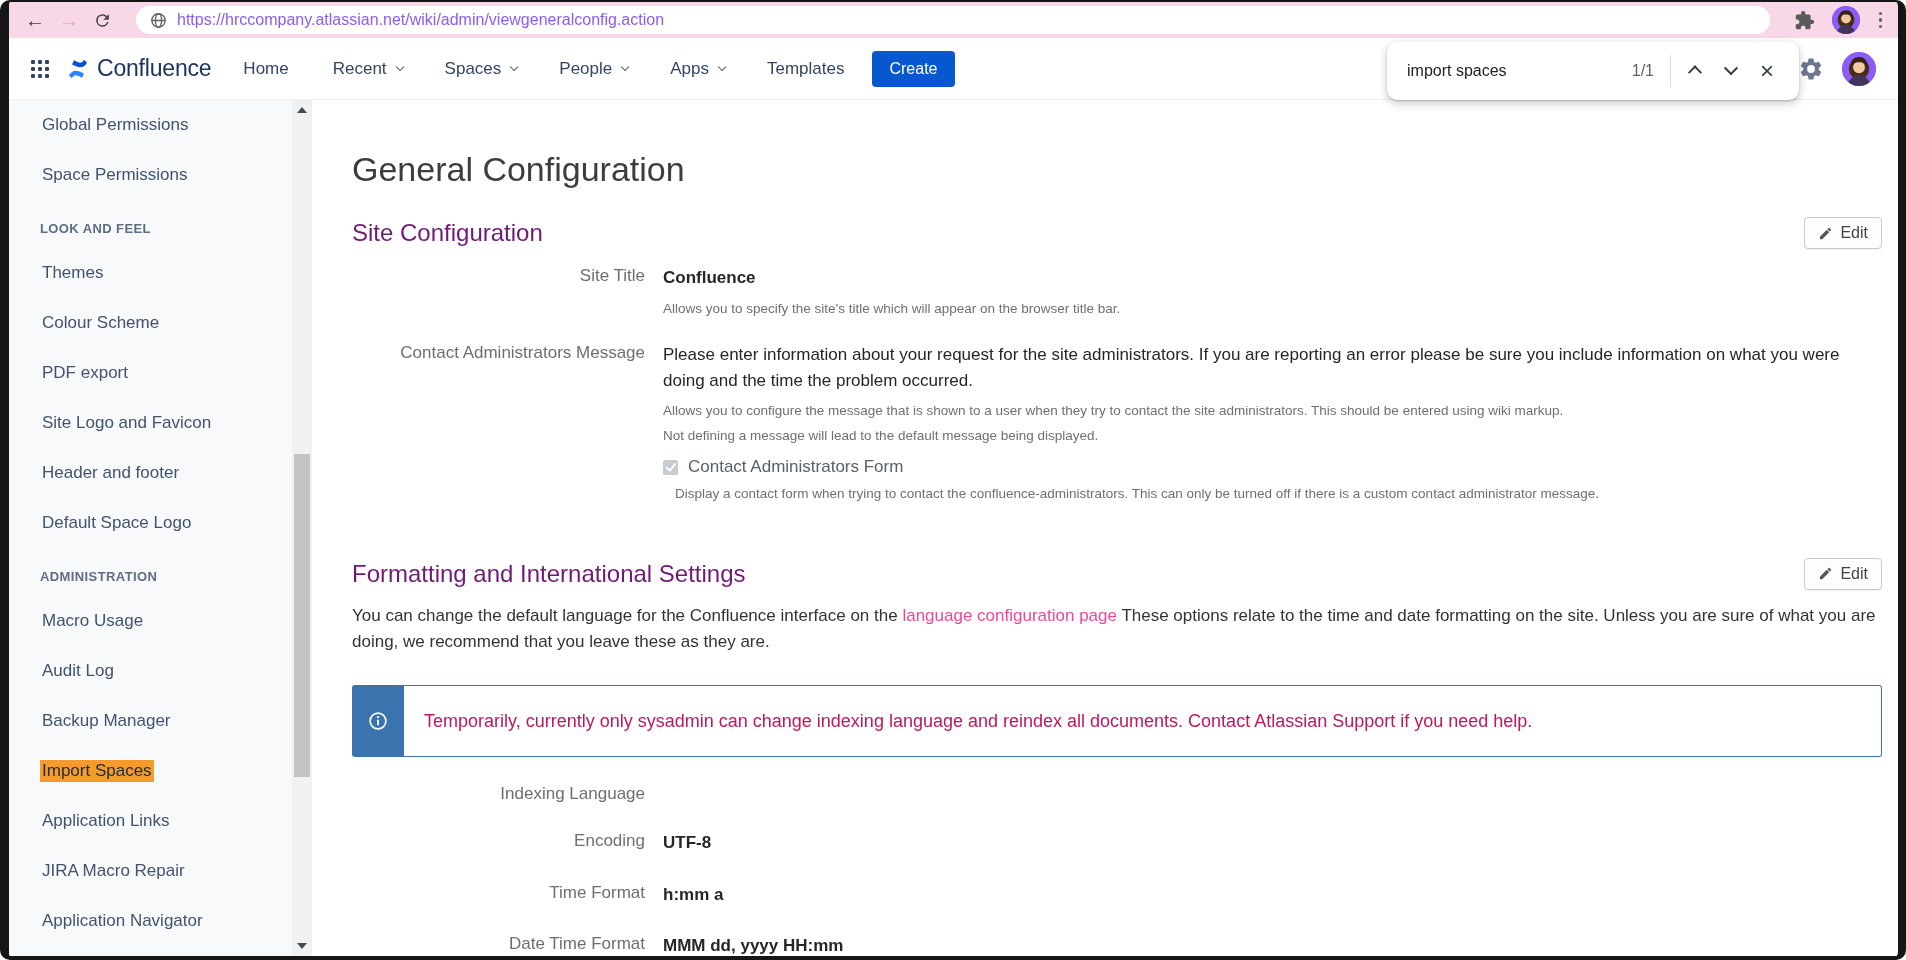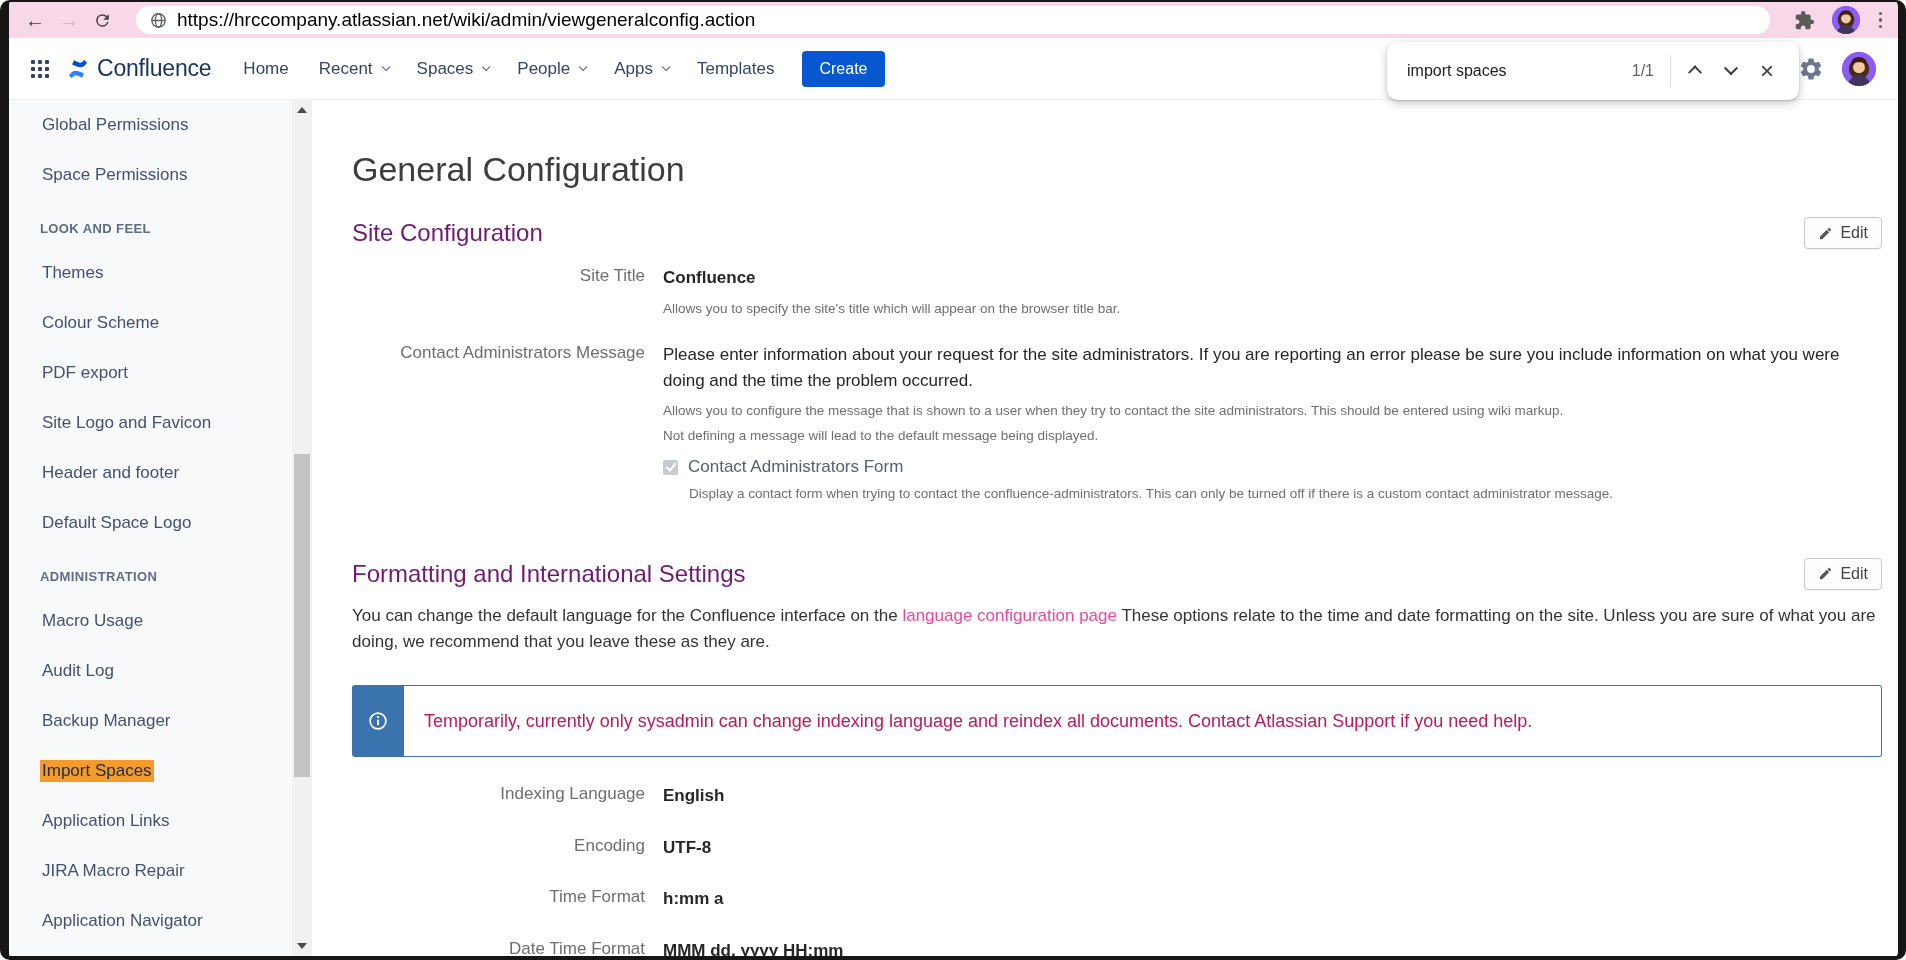--- a/index.html
+++ b/index.html
@@ -23,21 +23,21 @@
     padding: 0 12px 0 16px; gap: 14px;
   }
   .nav-glyph { font-size: 20px; color: #3d3d3d; line-height: 1; cursor: default; }
   .nav-glyph.disabled { color: #d9abc6; }
   .reload-icon svg { display:block; }
   .url-pill {
     flex: 1; height: 28px; background: #fff; border-radius: 14px;
     display: flex; align-items: center; gap: 10px; padding: 0 14px;
     margin: 0 10px; min-width: 0;
   }
-  .url-text { font-size: 19px; color: #000000; white-space: nowrap; overflow: hidden; }
+  .url-text { font-size: 16px; color: #8b5cf6; white-space: nowrap; overflow: hidden; }
   .chrome-right { display: flex; align-items: center; gap: 17px; padding-right: 2px; }
   .avatar { width: 28px; height: 28px; border-radius: 50%; overflow: hidden; background: #8b5cf6; flex: none; }
   .avatar svg { display: block; }
   .dots { display: flex; flex-direction: column; gap: 3px; padding: 2px; }
   .dots i { width: 3.5px; height: 3.5px; border-radius: 50%; background: #5f6368; }
 
   
   .findbar {
     position: absolute; left: 1378px; top: 40px; width: 412px; height: 58px;
     background: #fff; border-radius: 10px;
@@ -55,21 +55,21 @@
 
   
   .appbar {
     height: 62px; background: #fff; display: flex; align-items: center;
     padding: 0 22px; border-bottom: 1px solid #eef0f2; position: relative; z-index: 10;
   }
   .grid-icon { display: grid; grid-template-columns: repeat(3, 4px); gap: 3px; margin-right: 18px; cursor: pointer; }
   .grid-icon i { width: 4px; height: 4px; border-radius: 1px; background: #344563; }
   .brand { display: flex; align-items: center; gap: 8px; cursor: pointer; }
   .brand-name { font-size: 23px; color: #1c3461; font-weight: 500; letter-spacing: -0.2px; }
-  .menu { display: flex; align-items: center; gap: 30px; margin-left: 32px; }
+  .menu { display: flex; align-items: center; gap: 44px; margin-left: 32px; }
   .nav-item { display: flex; align-items: center; font-size: 17px; color: #344563; cursor: pointer; }
   .nav-item .chev.small { width: 6px; height: 6px; border-width: 1.5px; border-color: #44526b; transform: rotate(45deg) translate(0,-3px); margin-left: 8px; }
   .create-btn {
     margin-left: 28px; background: #0757d0; color: #fff; font-size: 16px; font-weight: 400;
     padding: 9px 17px; border-radius: 4px; border: none; cursor: pointer;
   }
   .appbar-right { margin-left: auto; display: flex; align-items: center; gap: 18px; }
   .gear-btn { cursor: pointer; display: flex; }
   .appbar .avatar { width: 34px; height: 34px; }
 
@@ -115,21 +115,21 @@
   .help + .help { margin-top: 5px; }
   .row-site-title { margin-top: 16px; }
   .row-contact { margin-top: 24px; }
   .checkbox-line { display: flex; align-items: center; gap: 10px; margin-top: 12px; }
   .checkbox { width: 15px; height: 15px; border-radius: 2px; background: #c6cbd1; position: relative; cursor: pointer; flex: none; }
   .checkbox.checked::after {
     content: ""; position: absolute; left: 4.5px; top: 1.5px; width: 4px; height: 8px;
     border-right: 2px solid #fff; border-bottom: 2px solid #fff; transform: rotate(40deg);
   }
   .checkbox-label { font-size: 17px; color: #586069; }
-  .checkbox-help { margin-left: 26px; margin-top: 7px; }
+  .checkbox-help { margin-left: 12px; margin-top: 7px; }
 
   .intro { margin-top: 13px; font-size: 17px; color: #333; line-height: 1.55; }
   .link { color: #ec4899; text-decoration: none; cursor: pointer; }
 
   .note { display: flex; margin-top: 30px; min-height: 72px; }
   .note-badge { width: 52px; background: #3b73af; border-radius: 3px 0 0 3px; display: flex; align-items: center; justify-content: center; flex: none; }
   .note-body {
     flex: 1; border: 1px solid #3b73af; border-left: none; border-radius: 0 3px 3px 0;
     display: flex; align-items: center; padding: 12px 20px; font-size: 18px; color: #be185d;
   }
@@ -377,21 +377,20 @@
             <rect x="11.1" y="10.6" width="1.9" height="6" fill="#fff"></rect>
             <circle cx="12" cy="7.7" r="1.25" fill="#fff"></circle>
           </svg>
         </div>
         <div class="note-body">Temporarily, currently only sysadmin can change indexing language and reindex all documents. Contact Atlassian Support if you need help.</div>
       </div>
 
       <div class="formatting-rows">
           <div class="form-row frow">
             <div class="flabel">Indexing Language</div>
-            <div class="fvalue bold">English</div>
           </div>
           <div class="form-row frow">
             <div class="flabel">Encoding</div>
             <div class="fvalue bold">UTF-8</div>
           </div>
           <div class="form-row frow">
             <div class="flabel">Time Format</div>
             <div class="fvalue bold">h:mm a</div>
           </div>
           <div class="form-row frow">

